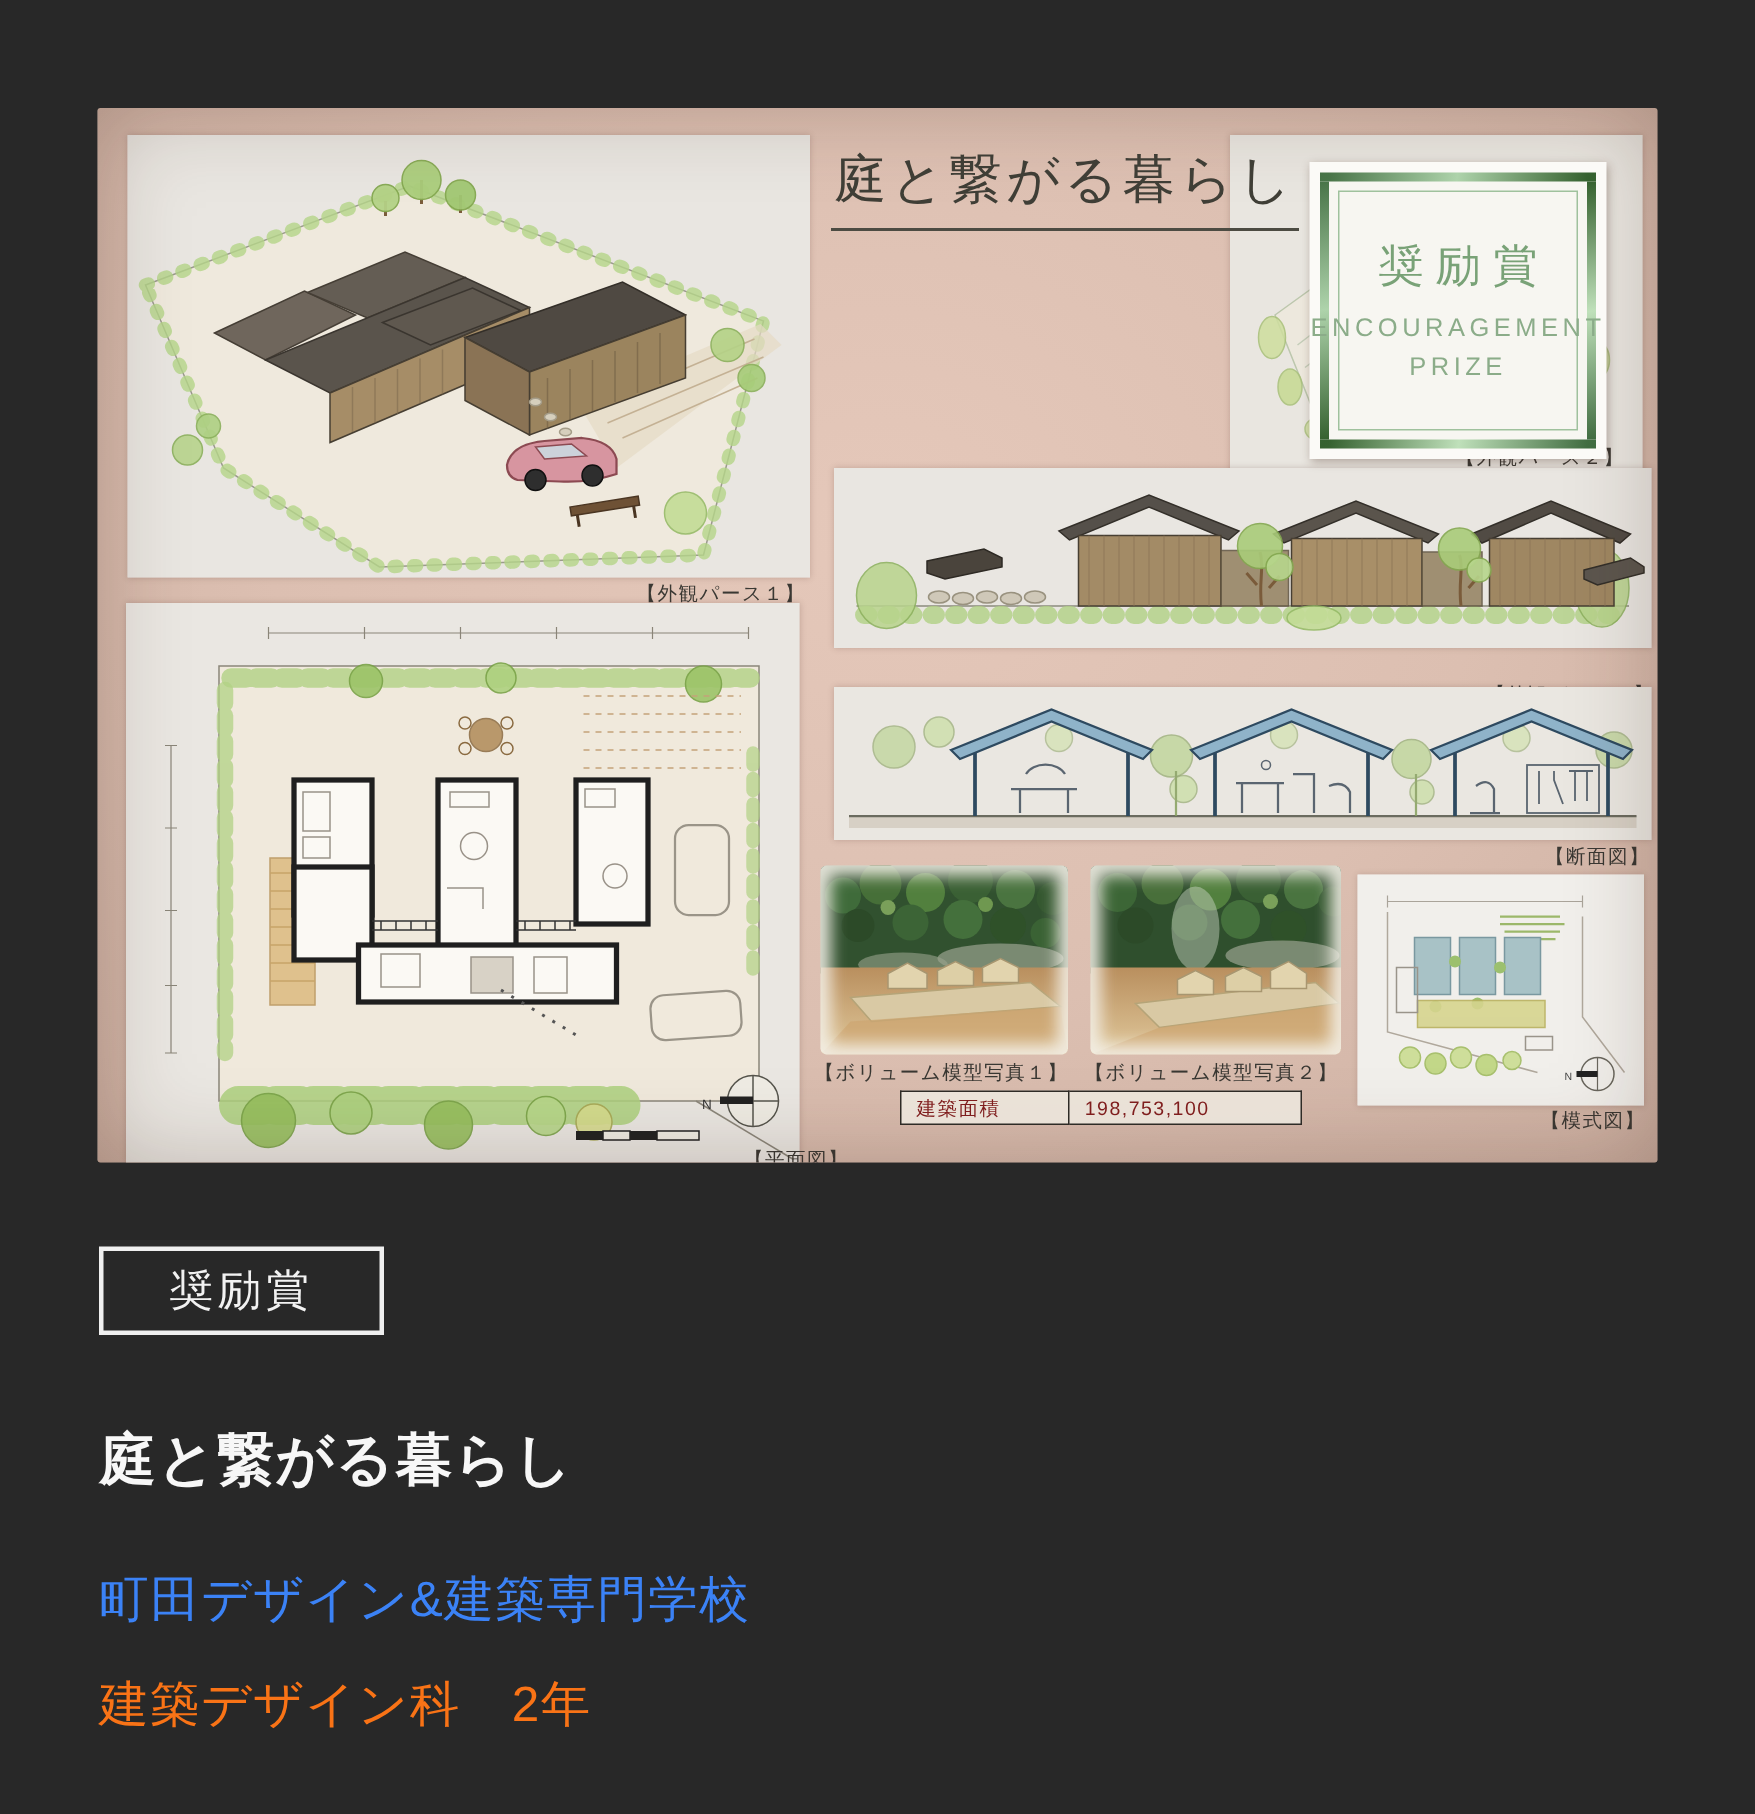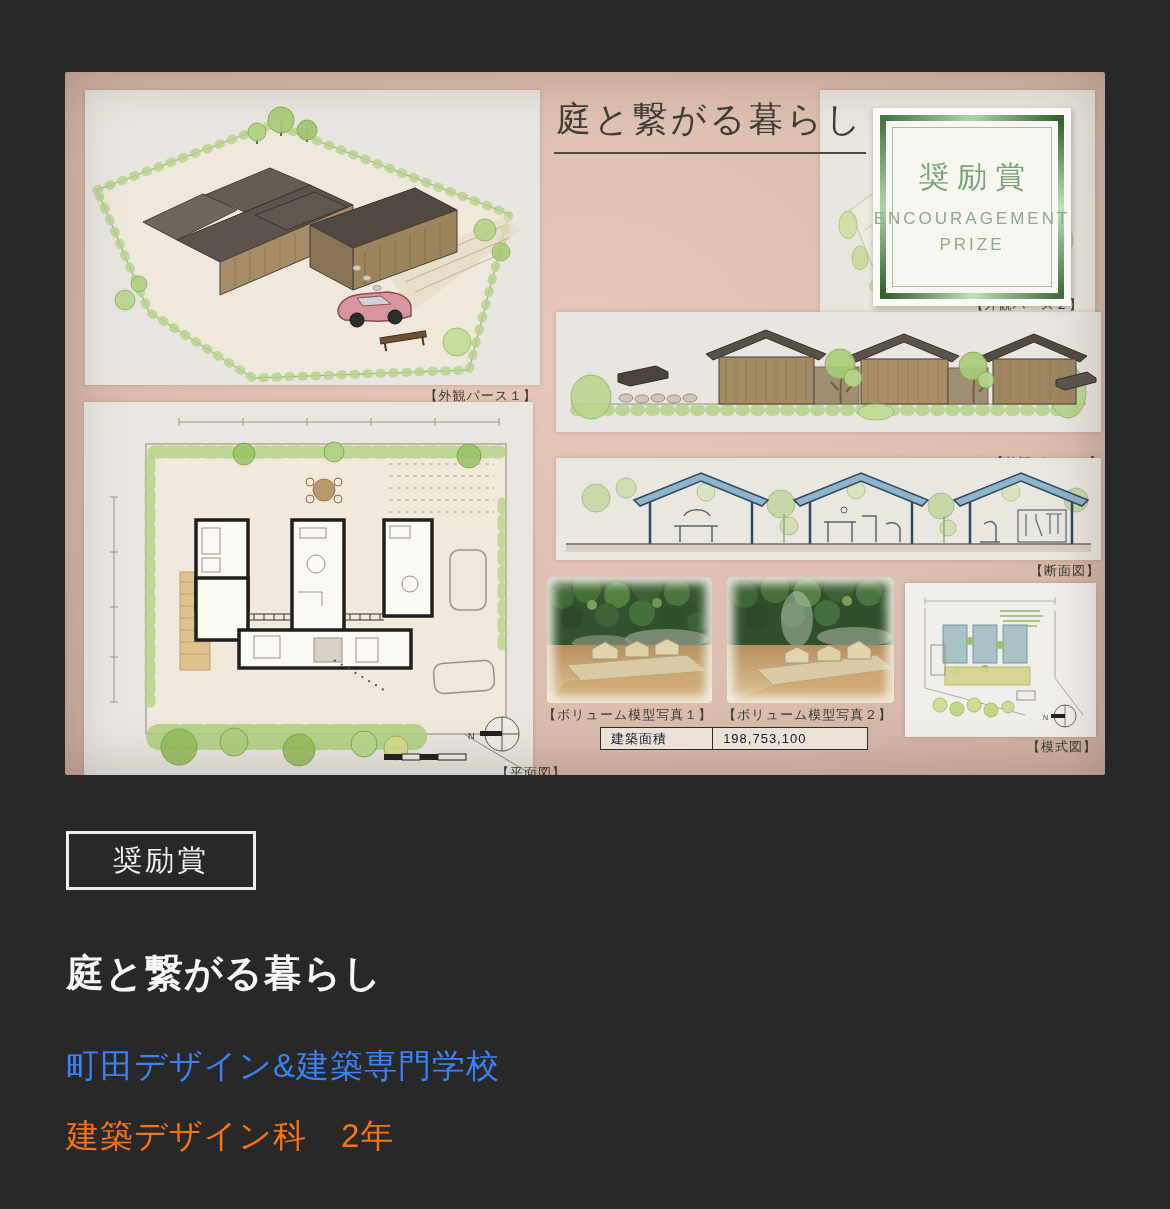--- a/index.html
+++ b/index.html
@@ -28,21 +28,21 @@
   .badge-frame{width:100%;height:100%;box-sizing:border-box;border:6px solid;
          border-image:linear-gradient(135deg,#477347 0%,#aed3ab 25%,#35612f 50%,#bfe0ba 75%,#3f6b3f 100%) 1;
          background:#f7f6f1;display:flex;align-items:center;justify-content:center;}
   .badge-inner{width:calc(100% - 14px);height:calc(100% - 14px);border:1px solid #9fc19d;
          display:flex;flex-direction:column;align-items:center;justify-content:center;gap:8px;}
   .badge-title{font-size:30px;letter-spacing:8px;color:#79a277;text-indent:8px;}
   .badge-sub{font-size:17px;letter-spacing:3px;color:#8bac89;line-height:1.5;text-align:center;}
   
   .area-table{position:absolute;left:535px;top:655px;width:268px;border-collapse:collapse;
          background:rgba(236,229,219,.92);z-index:2;}
-  .area-table td{border:1.6px solid #2e2b26;font-size:13px;color:#0f172a;padding:1px 10px;height:19px;
+  .area-table td{border:1.6px solid #2e2b26;font-size:13px;color:#7f1d1d;padding:1px 10px;height:19px;
          letter-spacing:1px;}
   .area-table td.lab{width:42%;}
   
   .photo{position:absolute;top:505px;height:126px;border-radius:4px;overflow:hidden;
          box-shadow:inset 0 0 9px 6px rgba(244,240,232,.95);z-index:1;}
   .photo svg{display:block;width:100%;height:100%;border-radius:4px;}
   .photo::after{content:"";position:absolute;inset:0;border-radius:4px;pointer-events:none;
          box-shadow:inset 0 0 10px 7px rgba(243,239,231,.9);}
   
   .award-box{position:absolute;left:66px;top:831px;width:184px;height:53px;border:3px solid #efefef;

